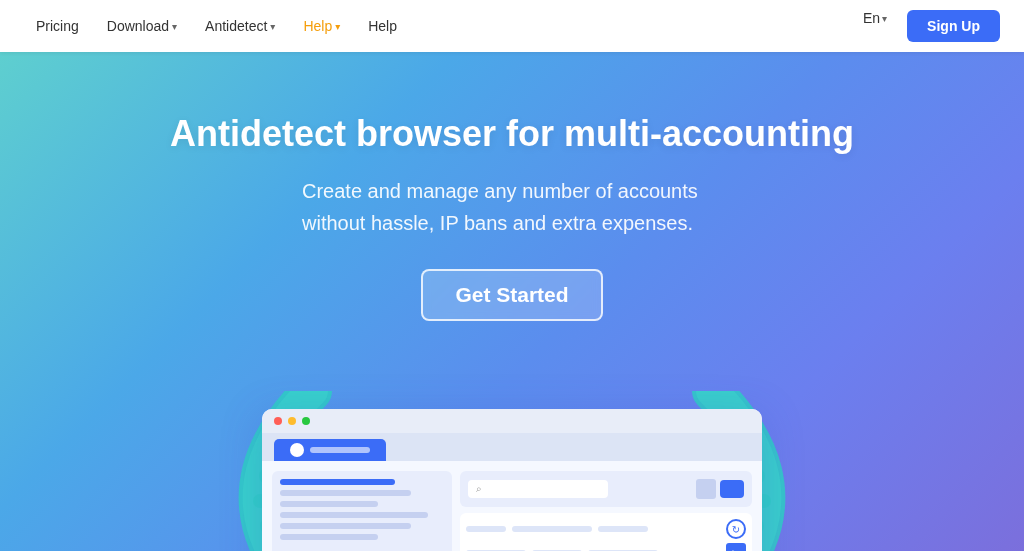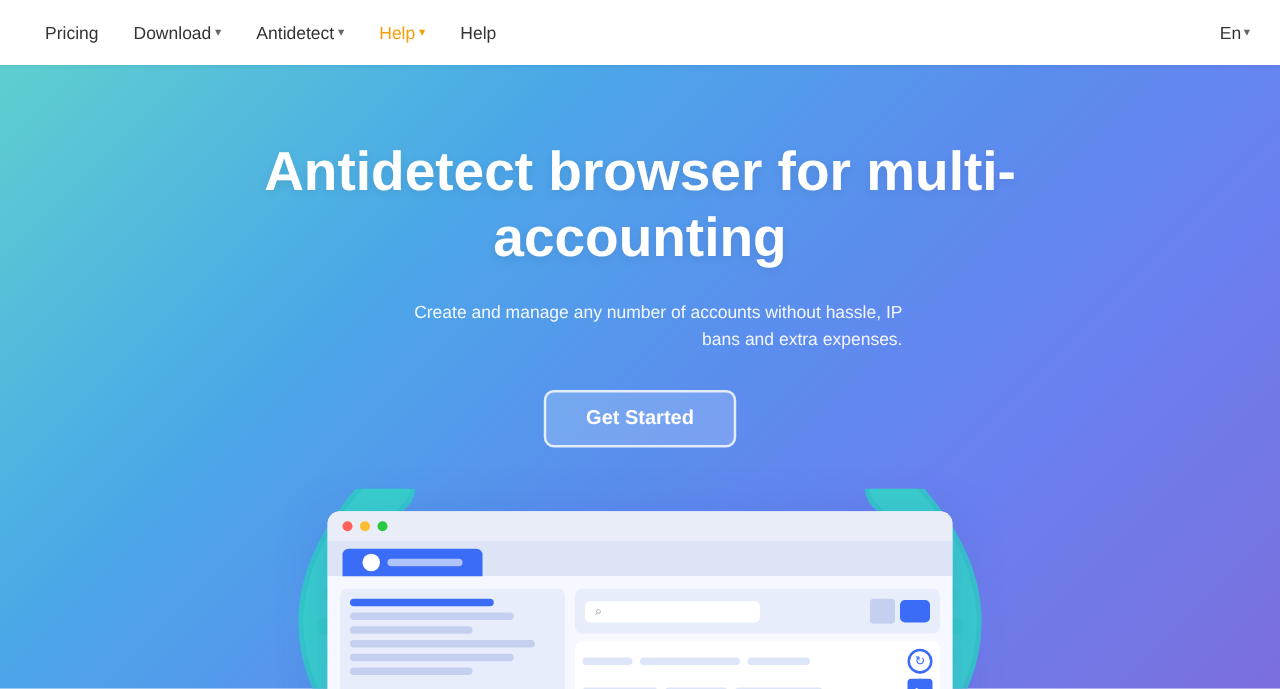--- a/index.html
+++ b/index.html
@@ -84,44 +84,44 @@
       background: linear-gradient(135deg, #5ecfcf 0%, #4ba8e8 30%, #5b8dee 55%, #6b7fef 75%, #7b6fdc 100%);
       display: flex;
       flex-direction: column;
       align-items: center;
       justify-content: flex-start;
       padding-top: 60px;
       position: relative;
       overflow: hidden;
     }
     .hero-title {
-      font-size: 44px;
+      font-size: 36px;
       font-weight: 800;
       color: #fff;
-      text-align: center;
+      text-align: left;
       line-height: 1.2;
       max-width: 700px;
       text-shadow: 0 2px 8px rgba(0,0,0,0.08);
     }
     .hero-subtitle {
-      font-size: 14px;
+      font-size: 20px;
       color: rgba(255,255,255,0.92);
-      text-align: right;
+      text-align: left;
       margin-top: 20px;
       line-height: 1.6;
       max-width: 420px;
     }
     .cta-btn {
       margin-top: 30px;
       background: rgba(255,255,255,0.18);
       border: 2px solid rgba(255,255,255,0.8);
       color: #fff;
       border-radius: 8px;
       padding: 12px 32px;
-      font-size: 16px;
+      font-size: 21px;
       font-weight: 600;
       cursor: pointer;
       backdrop-filter: blur(4px);
     }
 
     
     .browser-mockup-wrapper {
       position: absolute;
       bottom: -40px;
       left: 50%;
@@ -287,20 +287,21 @@
     <div class="nav-item">
       <span>Help</span>
     </div>
   </div>
 
   <div class="nav-right">
     <div class="lang-btn">
       <span>En</span>
       <span class="chevron">▾</span>
     </div>
+    <button class="signup-btn">Sign Up</button>
   </div>
 </nav>
 
 <section class="hero">
   <h1 class="hero-title">Antidetect browser for multi-accounting</h1>
   <p class="hero-subtitle">Create and manage any number of accounts without hassle, IP bans and extra expenses.</p>
   <button class="cta-btn">Get Started</button>
 
   <div class="browser-mockup-wrapper">
 

